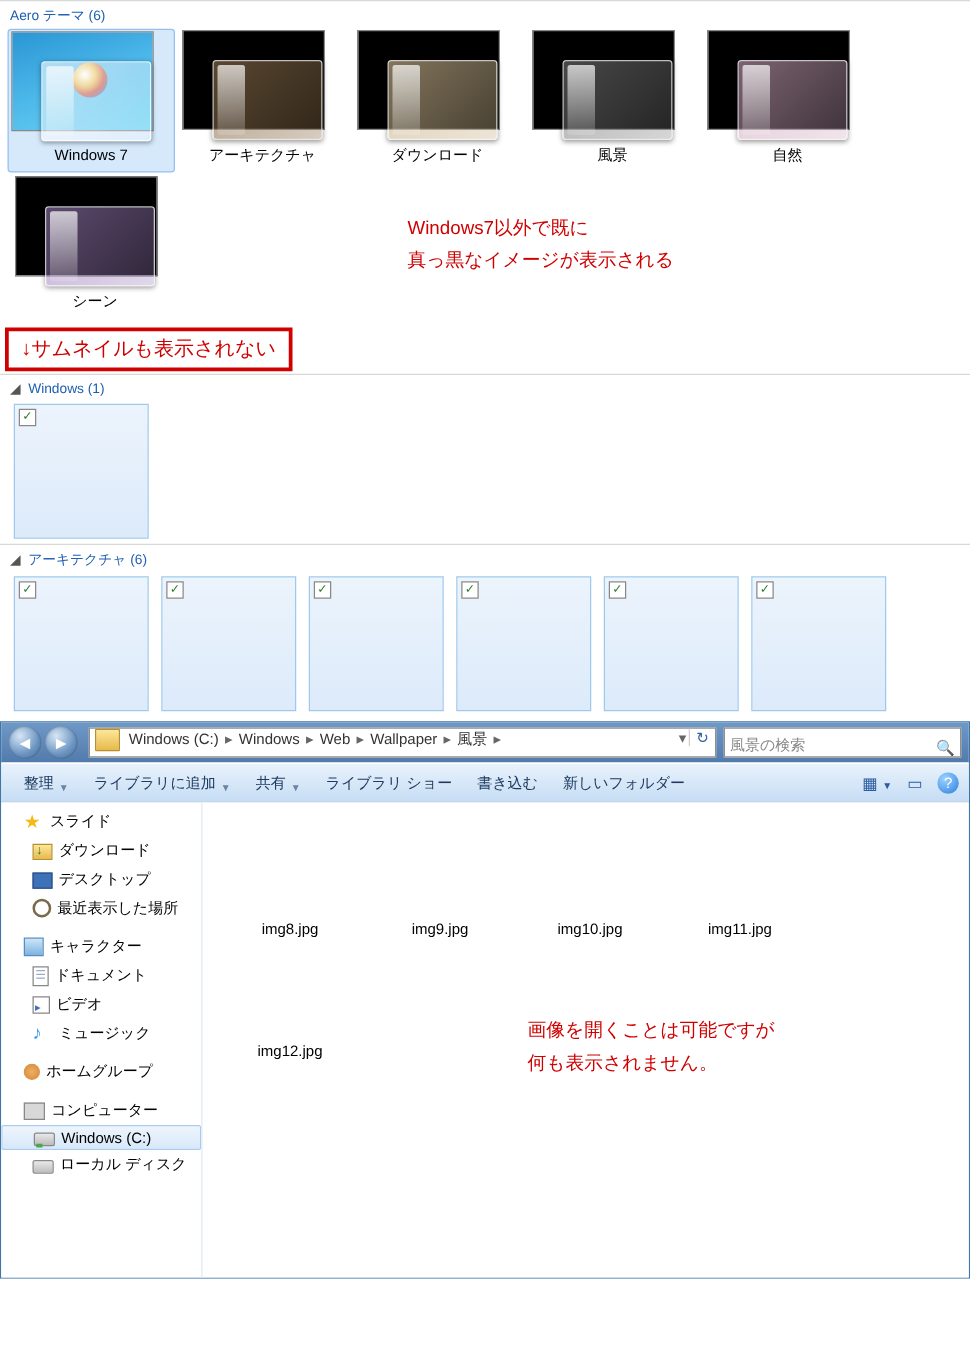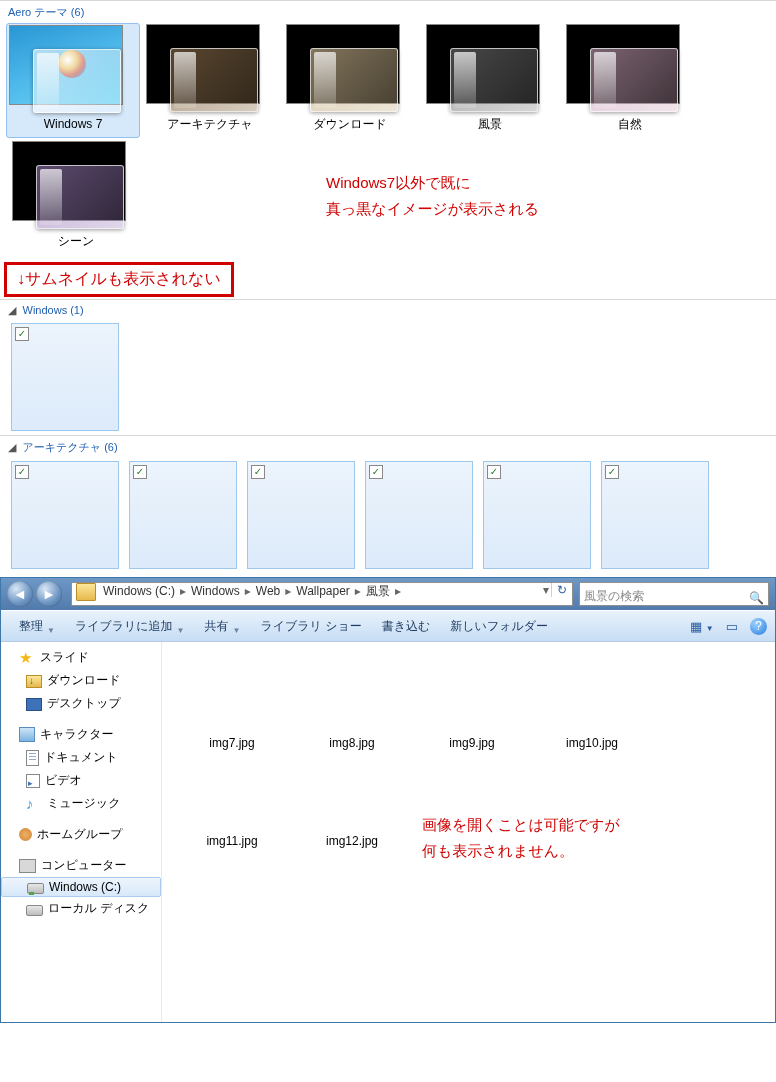--- a/index.html
+++ b/index.html
@@ -207,20 +207,24 @@
             <span>スライド</span>
           </div>
           <div class="si">
             <span class="ic fold dl"></span>
             <span>ダウンロード</span>
           </div>
           <div class="si">
             <span class="ic mon"></span>
             <span>デスクトップ</span>
           </div>
+          <div class="si">
+            <span class="ic hist"></span>
+            <span>最近表示した場所</span>
+          </div>
         </div>
         <div class="sg">
           <div class="sh">
             <span class="ic lib"></span>
             <span>キャラクター</span>
           </div>
           <div class="si">
             <span class="ic doc"></span>
             <span>ドキュメント</span>
           </div>
@@ -249,21 +253,20 @@
             <span>Windows (C:)</span>
           </div>
           <div class="si">
             <span class="ic drv"></span>
             <span>ローカル ディスク</span>
           </div>
         </div>
       </div>
     <div class="main">
       <div class="files" id="files">
-          <div class="file">img7.jpg</div>
           <div class="file">img8.jpg</div>
           <div class="file">img9.jpg</div>
           <div class="file">img10.jpg</div>
           <div class="file">img11.jpg</div>
           <div class="file">img12.jpg</div>
         </div>
       <div class="redtxt anno2"><span>画像を開くことは可能ですが</span><br><span>何も表示されません。</span></div>
     </div>
   </div>
 </div>

